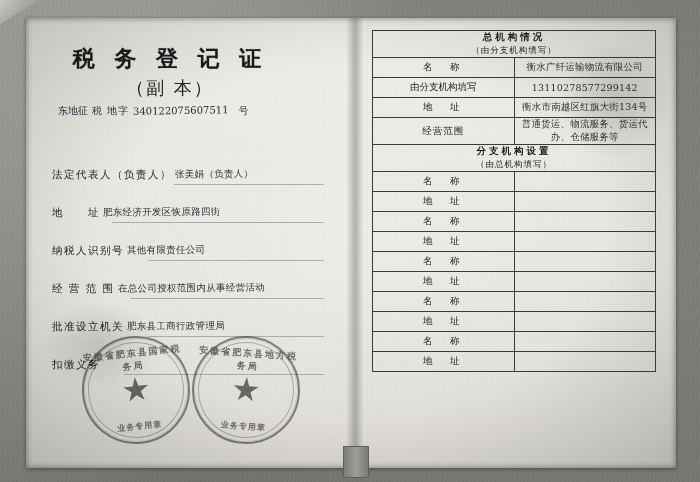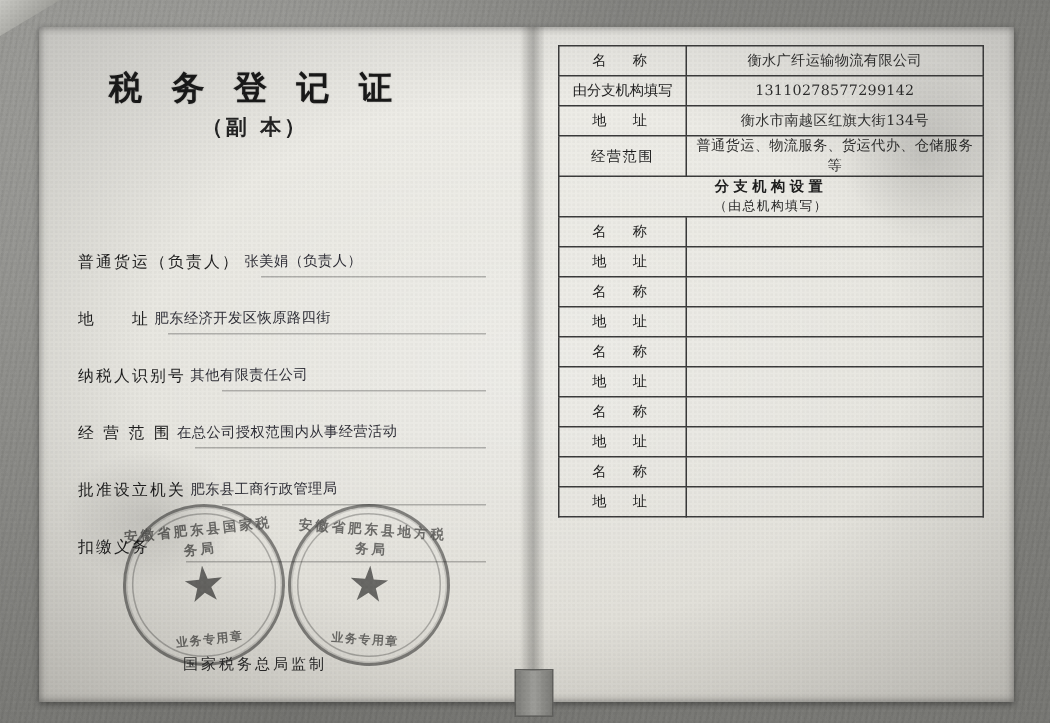--- a/index.html
+++ b/index.html
@@ -91,22 +91,22 @@
     font-size: 22px;
     letter-spacing: 6px;
     color: #181818;
     text-shadow: 0 0 1px rgba(0,0,0,0.35);
   }
   .doc-subtitle {
     position: absolute;
     left: 0; right: 0; top: 58px;
     text-align: center;
     font-family: "DejaVu Serif", serif;
-    font-weight: bold;
-    font-size: 14px;
+    font-weight: normal;
+    font-size: 18px;
     letter-spacing: 2px;
     color: #222;
   }
   .serial-row {
     position: absolute;
     left: 48px; top: 86px;
     width: 250px;
     font-size: 10px;
     color: #2b2b2b;
     display: flex;
@@ -276,24 +276,31 @@
 
   <div class="paper"></div>
   <div class="spine"></div>
   <div class="spine-tab"></div>
 
   <div class="left-page">
 
     <div class="doc-title">税 务 登 记 证</div>
     <div class="doc-subtitle">（副 本）</div>
 
+    <div class="serial-row">
+      <span class="serial-hand">东地征</span>
+      <span class="serial-label">税</span>
+      <span class="serial-label">地字</span>
+      <span class="serial-hand">340122075607511</span>
+      <span class="serial-suffix">号</span>
+    </div>
 
 
     <div class="field" style="top:150px">
-      <span class="lbl">普通货运（负责人）</span>
+      <span class="lbl">法定代表人（负责人）</span>
       <span class="val hand">张美娟（负责人）</span>
       <span class="line" style="left:122px"></span>
     </div>
 
     <div class="field" style="top:188px">
       <span class="lbl">地　　址</span>
       <span class="val hand">肥东经济开发区恢原路四街</span>
       <span class="line"></span>
     </div>
 
@@ -329,26 +336,31 @@
       <div class="arc-bottom">业务专用章</div>
     </div>
 
     <div class="seal" id="seal-local">
       <div class="ring"></div>
       <div class="arc-top">安徽省肥东县地方税务局</div>
       <div class="star"></div>
       <div class="arc-bottom">业务专用章</div>
     </div>
 
-    <div class="footer-note">国家税务总局监制</div>
   </div>
 
   <div class="right-page">
     <table class="reg">
       <tbody>
+        <tr>
+          <td class="hdr" colspan="2">
+            <span>总机构情况</span>
+            <span class="sub">（由分支机构填写）</span>
+          </td>
+        </tr>
         <tr>
           <td class="key tall">名　称</td>
           <td class="val tall">衡水广纤运输物流有限公司</td>
         </tr>
         <tr>
           <td class="key tall" style="letter-spacing:0">由分支机构填写</td>
           <td class="val tall">13110278577299142</td>
         </tr>
         <tr>
           <td class="key tall">地　址</td>

